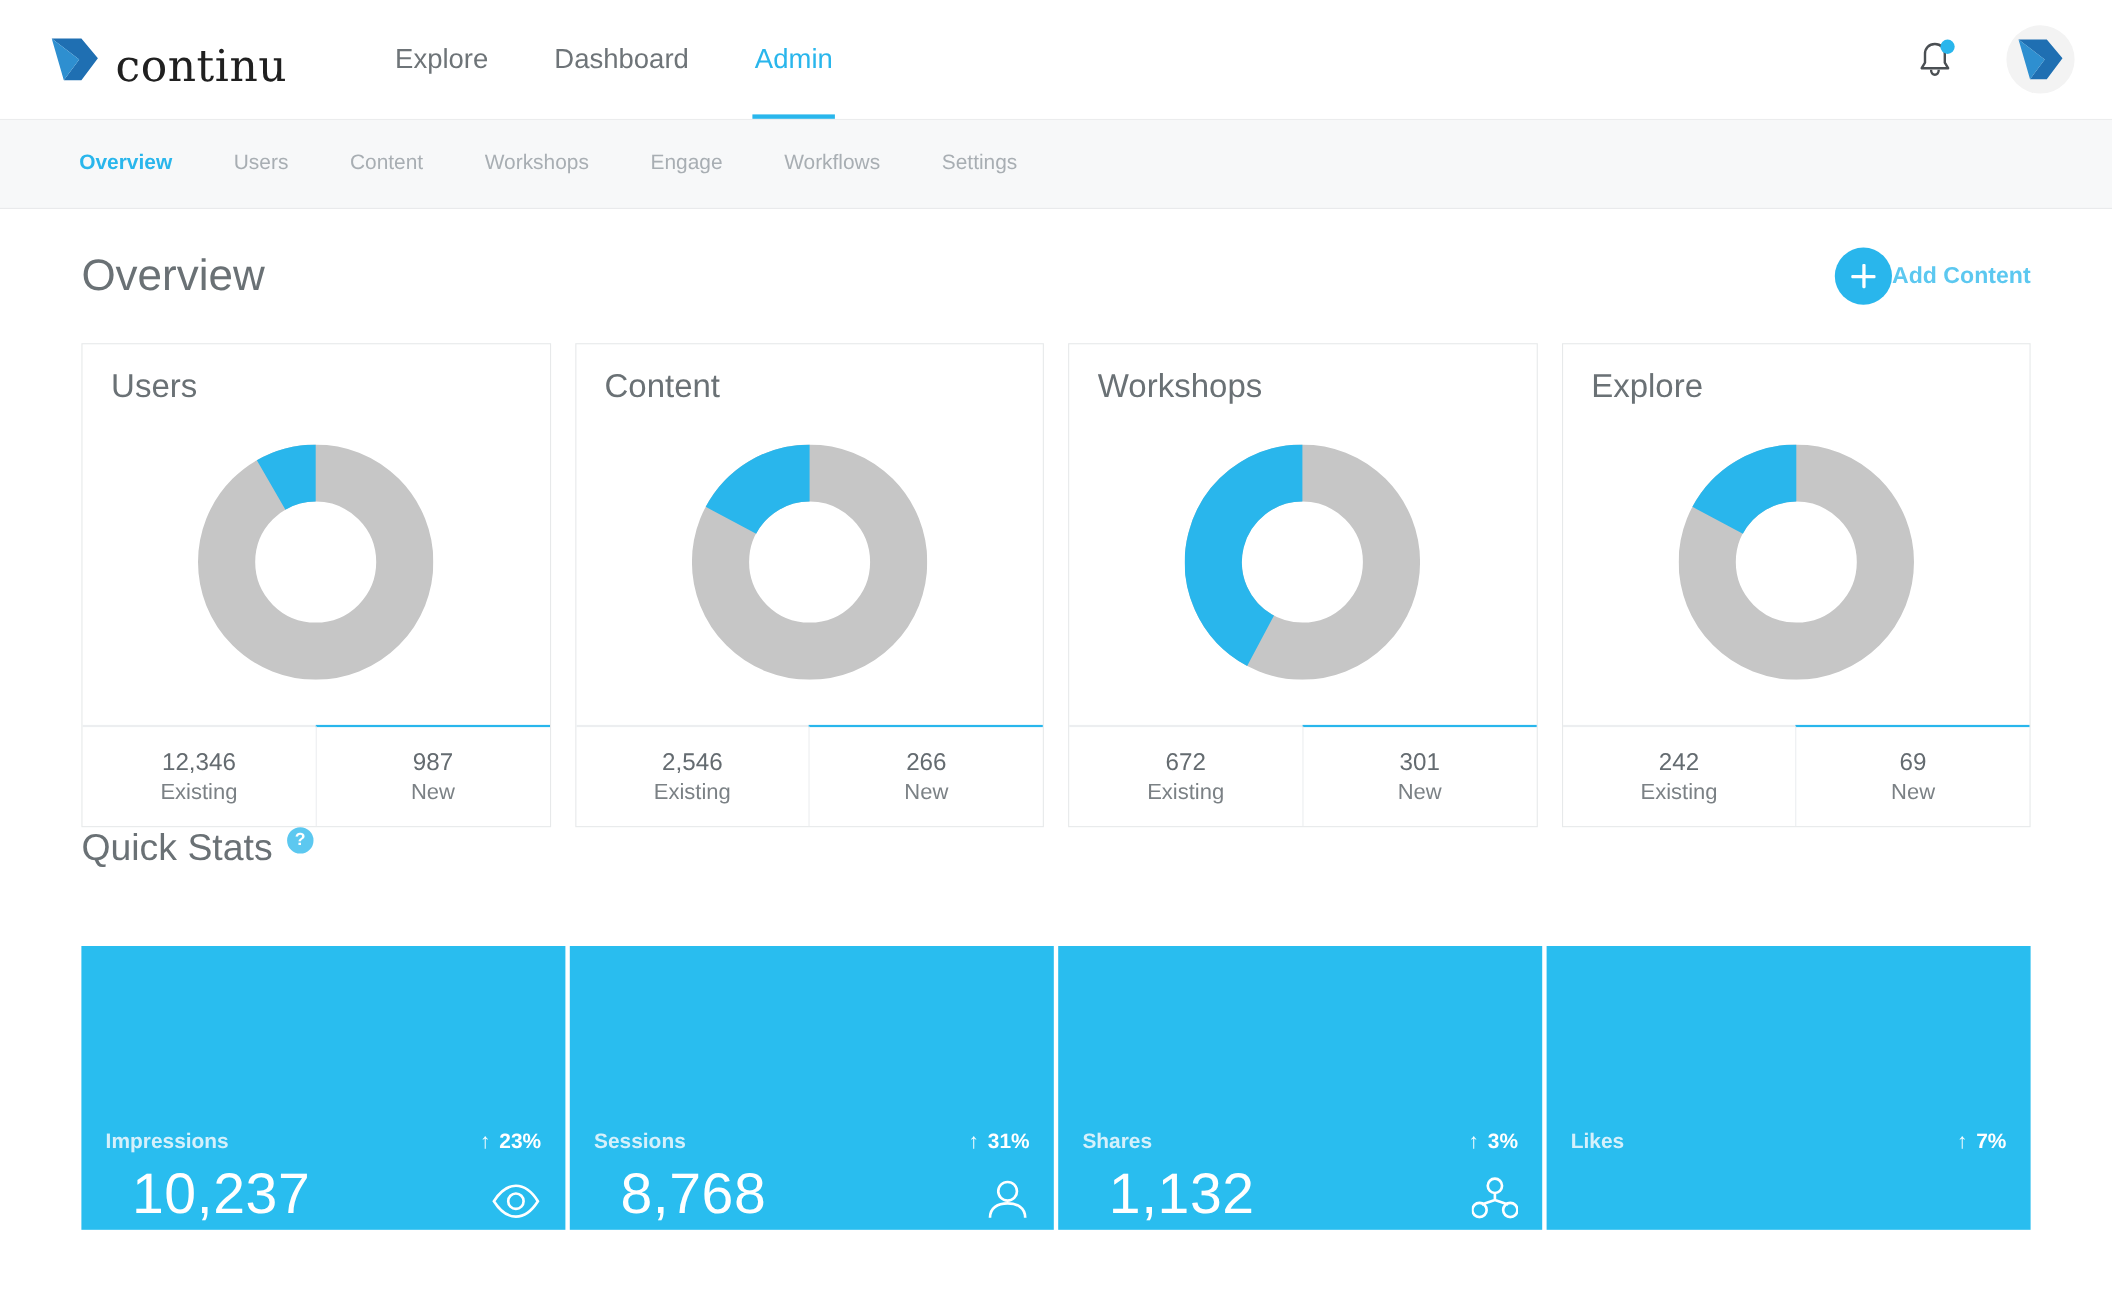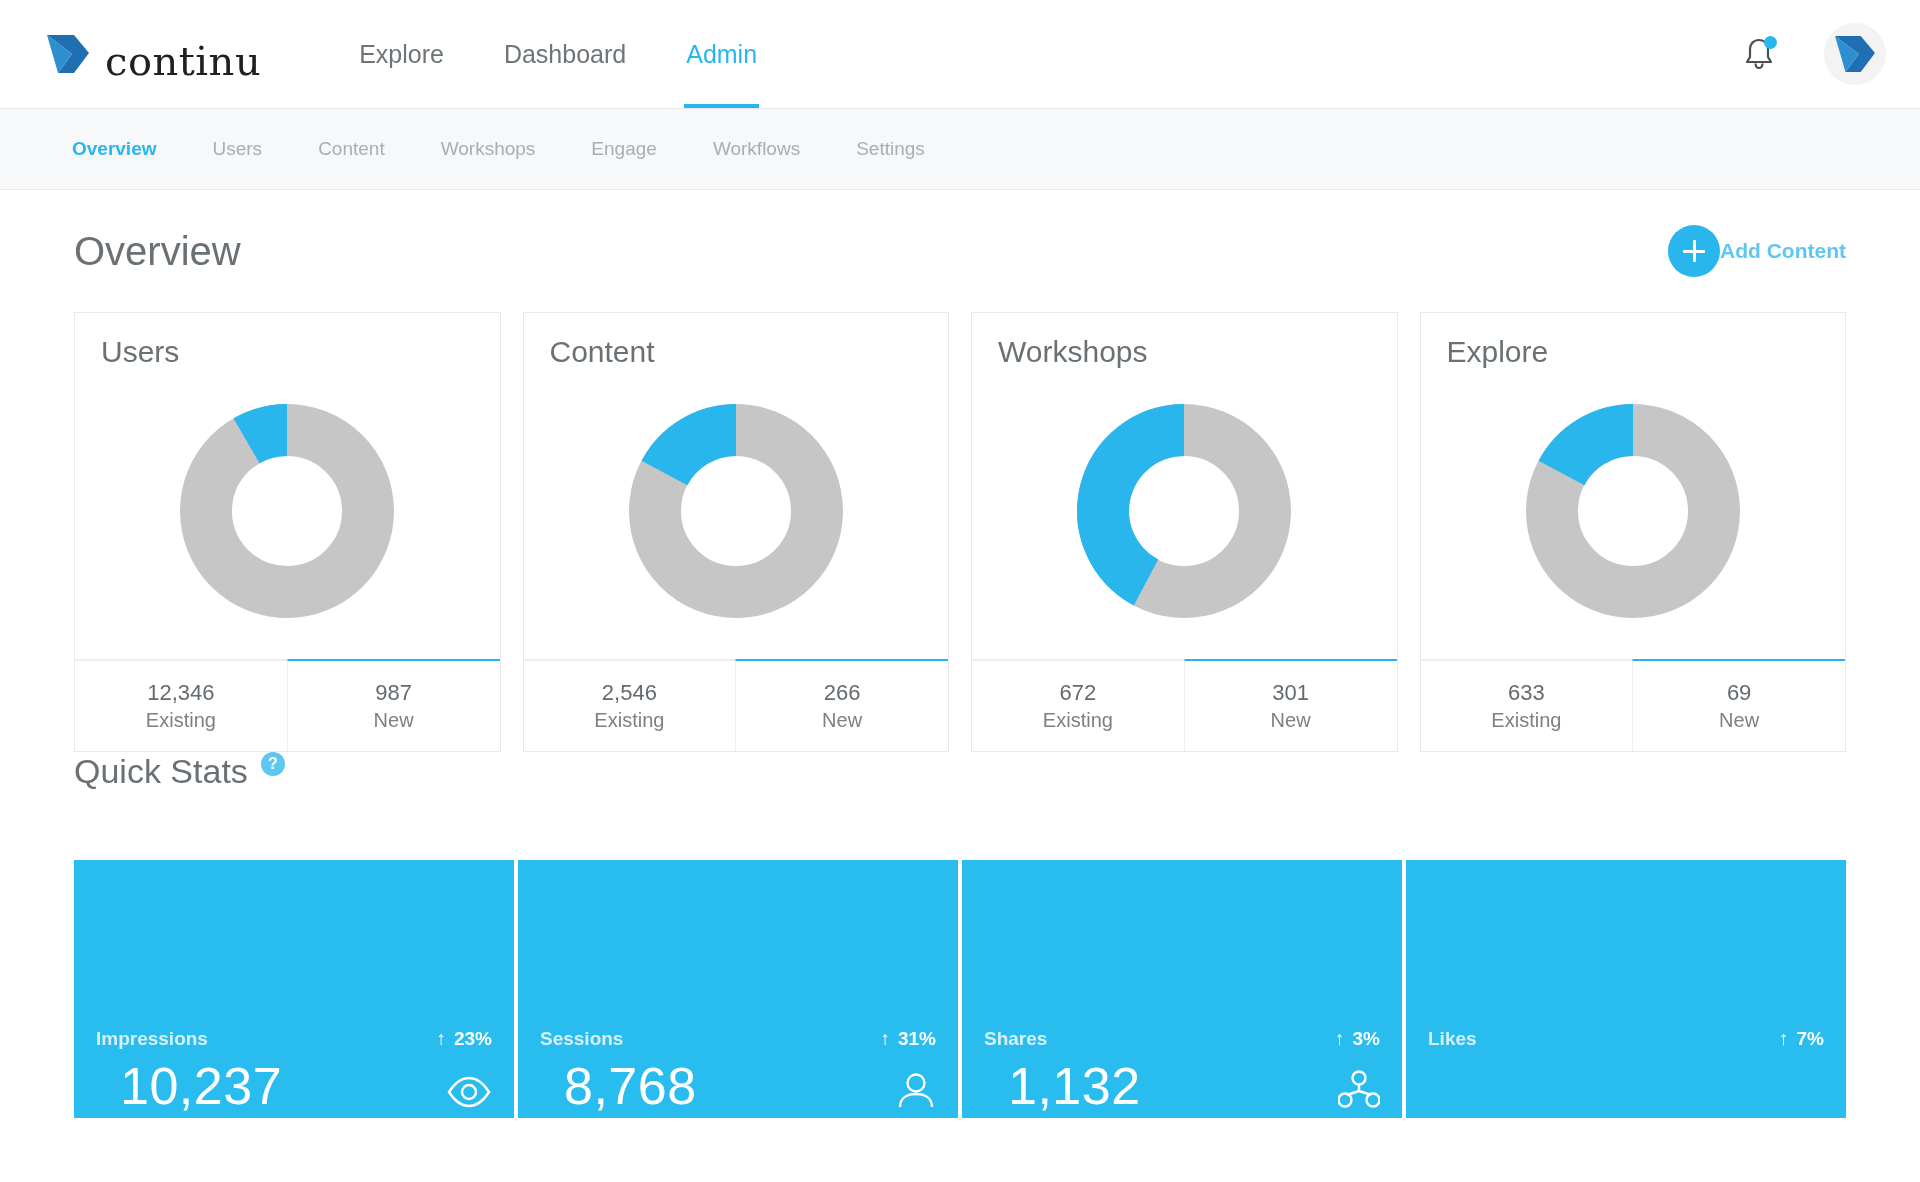--- a/index.html
+++ b/index.html
@@ -409,21 +409,21 @@
       <div class="card">
         <div class="card-title">Explore</div>
         <div class="donut-area">
           <svg class="donut" width="214" height="214" viewBox="0 0 214 214">
             <circle cx="107" cy="107" r="81" fill="none" stroke="#c6c6c6" stroke-width="52"></circle>
             <path id="arc-3" fill="none" stroke="#29b6ec" stroke-width="52" d="M 107 26 A 81 81 0 0 0 35.48124497842693 68.97280341434285"></path>
           </svg>
         </div>
         <div class="card-stats">
           <div class="stat-cell">
-            <div class="stat-value">633</div>
+            <div class="stat-value">242</div>
             <div class="stat-label">Existing</div>
           </div>
           <div class="stat-cell accent">
             <div class="stat-value">69</div>
             <div class="stat-label">New</div>
           </div>
         </div>
       </div>
 
     </div>

